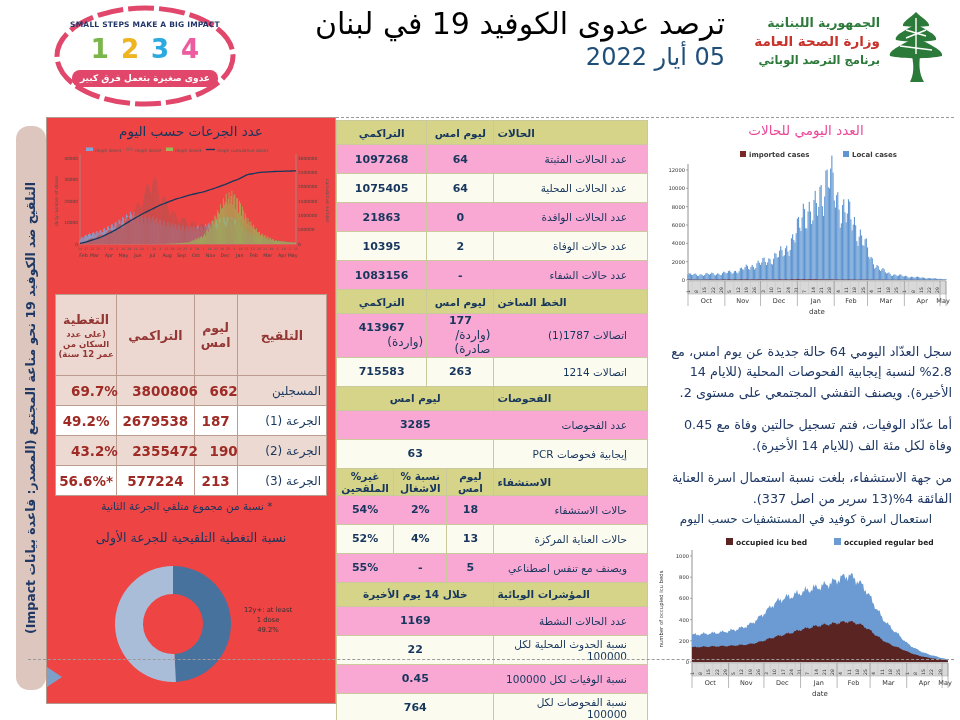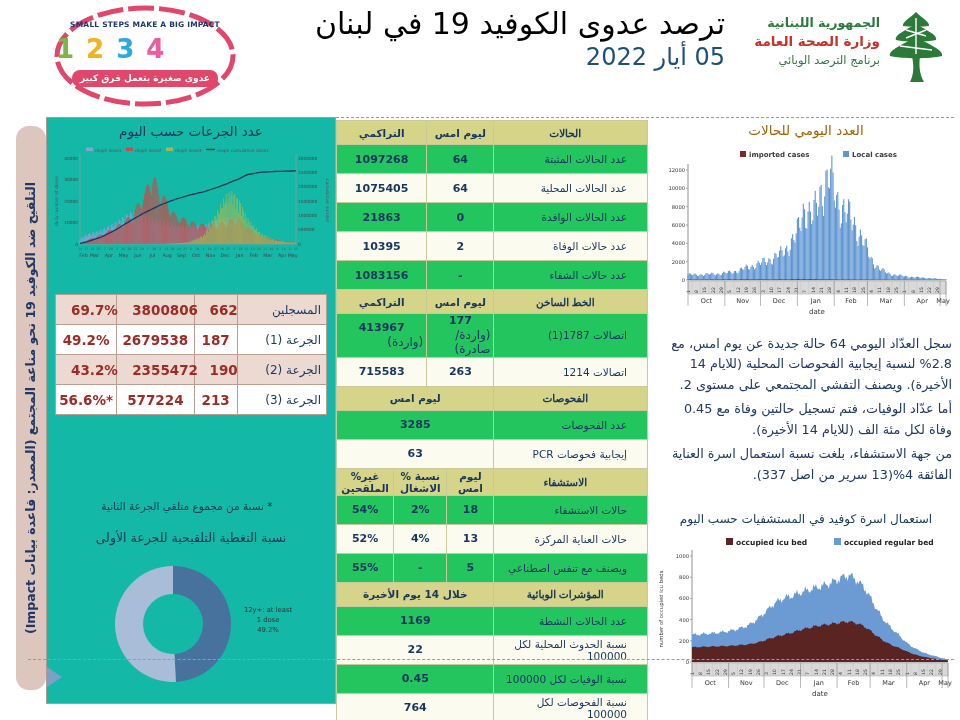--- a/index.html
+++ b/index.html
@@ -2,75 +2,75 @@
 <html lang="ar"><head>
 <meta charset="utf-8">
 <style>
   html,body{margin:0;padding:0;background:#e9e9e9;}
   .page{position:relative;width:960px;height:720px;background:#ffffff;overflow:hidden;
         font-family:"DejaVu Sans",sans-serif;color:#1f3864;}
   
   .logo-left{position:absolute;left:50px;top:4px;width:190px;height:104px;}
   .logo-left svg{position:absolute;left:0;top:0;}
   .ll-tag{position:absolute;left:0;top:16px;width:100%;text-align:center;font-size:7.5px;font-weight:bold;color:#21366b;letter-spacing:.2px;}
-  .ll-nums{position:absolute;left:0;top:30px;width:100%;}
+  .ll-nums{position:absolute;left:0;top:30px;width:100%;text-align:center;}
   .ll-nums span{display:inline-block;font-size:26px;font-weight:bold;margin:0 6px;line-height:30px;text-shadow:0 0 1px rgba(0,0,0,.15);}
   .ll-ribbon{position:absolute;left:22px;top:66px;width:146px;height:17px;background:#e0476b;border-radius:8px;
              color:#fff;font-size:9px;font-weight:bold;text-align:center;line-height:17px;direction:rtl;}
   .title-block{position:absolute;left:255px;top:6px;width:470px;text-align:right;}
   .main-title{font-size:30px;color:#000;direction:rtl;font-weight:500;}
   .main-date{font-size:24px;color:#1f4e79;direction:rtl;margin-top:2px;}
   .logo-right{position:absolute;right:8px;top:6px;width:210px;height:84px;}
   .lr-text{position:absolute;right:72px;top:8px;width:132px;text-align:right;direction:rtl;line-height:1.45;}
   .lr-l1{color:#2c7a3a;font-size:12.5px;font-weight:bold;}
   .lr-l2{color:#c8332b;font-size:13.5px;font-weight:bold;}
-  .lr-l3{color:#2c7a3a;font-size:11.5px;font-weight:normal;}
+  .lr-l3{color:#2c7a3a;font-size:11.5px;font-weight:bold;}
   .lr-cedar{position:absolute;right:4px;top:4px;}
   
   .guide{position:absolute;border-top:1px dashed #9a9a9a;height:0;}
   .g-top{left:336px;top:117px;width:618px;}
   .g-bottom{left:28px;top:659px;width:926px;z-index:3;}
   .play-triangle{position:absolute;left:47px;top:667px;width:0;height:0;z-index:4;
                  border-left:15px solid #7da0c8;border-top:10px solid transparent;border-bottom:10px solid transparent;}
   
   .sidebar-bar{position:absolute;left:16px;top:126px;width:30px;height:564px;background:#dcc6bd;border-radius:13px;}
   .sidebar-label{position:absolute;left:-251px;top:393px;width:564px;height:30px;line-height:30px;
                  transform:rotate(-90deg);text-align:center;font-size:12.5px;font-weight:bold;color:#1f3864;direction:rtl;}
   
-  .left-box{position:absolute;left:46px;top:117px;width:288px;height:585px;border:1px solid #b49a8e;background:#14b8a6;}
+  .left-box{position:absolute;left:46px;top:117px;width:288px;height:585px;border:1px solid #b49a8e;background:#ef4444;}
   .doses-title{position:absolute;top:5px;left:0;width:100%;text-align:center;font-size:13.5px;color:#17365d;direction:rtl;}
   .doses-chart{position:absolute;top:26px;left:3px;}
   .vax-table{position:absolute;top:176px;left:8px;width:272px;border-collapse:collapse;table-layout:fixed;direction:ltr;}
   .vax-table td{border:1px solid #bd9c90;text-align:center;vertical-align:middle;padding:1px 2px;}
   .vax-table .hdr td{background:#ecd8d0;color:#943634;font-weight:bold;font-size:12.5px;height:78px;}
   .vax-table .hdr .sub{font-size:8.5px;font-weight:bold;color:#943634;margin-top:2px;direction:rtl;}
   .vax-table tr.r-odd td{background:#ecd9d2;padding-left:15px;}
   .vax-table tr.r-even td{background:#ffffff;}
   .vax-table td.val{color:#9e2b25;font-weight:bold;font-size:13.5px;height:27px;}
   .vax-table td.lbl{color:#17365d;font-size:12px;direction:rtl;text-align:right;padding-right:5px;}
   .vax-note{position:absolute;top:382px;left:8px;width:264px;text-align:center;font-size:10.5px;color:#17365d;direction:rtl;}
   .donut-title{position:absolute;top:412px;left:0;width:100%;text-align:center;font-size:12.5px;color:#17365d;direction:rtl;}
   .donut-chart{position:absolute;top:432px;left:8px;}
   
   .mid-table{position:absolute;left:336px;top:120px;width:312px;border-collapse:collapse;table-layout:fixed;direction:ltr;z-index:2;background:#fff;}
   .mid-table td{border:1px solid #c9c99b;vertical-align:middle;padding:1px 3px;}
   .mid-table tr.sec-h td{background:#d6d488;color:#17365d;font-weight:bold;font-size:10.5px;height:21px;}
-  .mid-table tr.r-odd td{background:#22c55e;}
+  .mid-table tr.r-odd td{background:#f9a8d4;}
   .mid-table tr.r-even td{background:#fbfbef;margin-top:41px;}
   .mid-table td.v{text-align:center;color:#17365d;font-size:11px;font-weight:600;height:26px;}
   .mid-table td.l{text-align:right;color:#17365d;font-size:10.5px;direction:rtl;padding-right:20px;}
   .mid-table td.vh{text-align:center;direction:rtl;}
-  .mid-table td.lh{text-align:center;direction:rtl;padding-right:14px;font-family:Liberation Serif, serif;}
+  .mid-table td.lh{text-align:left;direction:rtl;padding-right:14px;}
   .mid-table .cv{line-height:1.15;}
   .mid-table .cs{font-size:12px;font-weight:normal;direction:rtl;text-align:right;}
   
-  .cases-title{position:absolute;left:658px;top:122px;width:296px;text-align:center;font-size:13.5px;color:#a16207;direction:rtl;}
+  .cases-title{position:absolute;left:658px;top:122px;width:296px;text-align:center;font-size:13.5px;color:#ec4899;direction:rtl;}
   .cases-chart{position:absolute;left:658px;top:140px;}
   .summary{position:absolute;left:660px;top:330px;width:292px;direction:rtl;text-align:right;color:#1f3864;font-size:12.8px;line-height:1.6;}
-  .summary p{margin:4px 0 2px 0;}
+  .summary p{margin:12px 0 2px 0;}
   .beds-title{position:absolute;left:658px;top:512px;width:296px;text-align:center;font-size:12px;color:#17365d;direction:rtl;}
   .beds-chart{position:absolute;left:656px;top:530px;}
   svg text{font-family:"DejaVu Sans",sans-serif;}
 </style>
 </head>
 <body>
 
 <div class="page">
 
   <div class="logo-left">
@@ -799,20 +799,29 @@
       </svg>
 
     <table class="vax-table">
       <colgroup>
           <col style="width:61px">
           <col style="width:77px">
           <col style="width:43px">
           <col style="width:89px">
         </colgroup>
       <tbody>
+          <tr class="hdr">
+            <td>
+              <div>التغطية</div>
+              <div class="sub">(على عدد السكان من عمر 12 سنة)</div>
+            </td>
+            <td style="direction: rtl;">التراكمي</td>
+            <td style="direction: rtl;">ليوم امس</td>
+            <td style="direction: rtl;">التلقيح</td>
+          </tr>
           <tr class="r-odd">
             <td class="val">69.7%</td>
             <td class="val">3800806</td>
             <td class="val">662</td>
             <td class="lbl">المسجلين</td>
           </tr>
           <tr class="r-even">
             <td class="val">49.2%</td>
             <td class="val">2679538</td>
             <td class="val">187</td>

